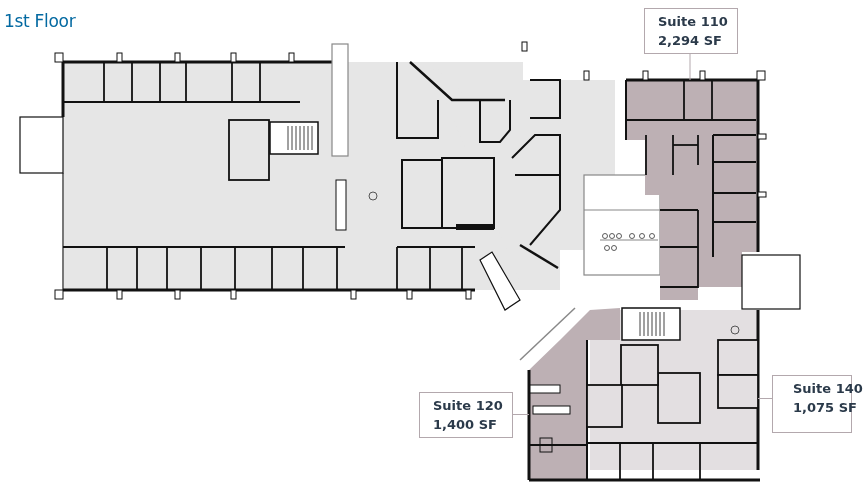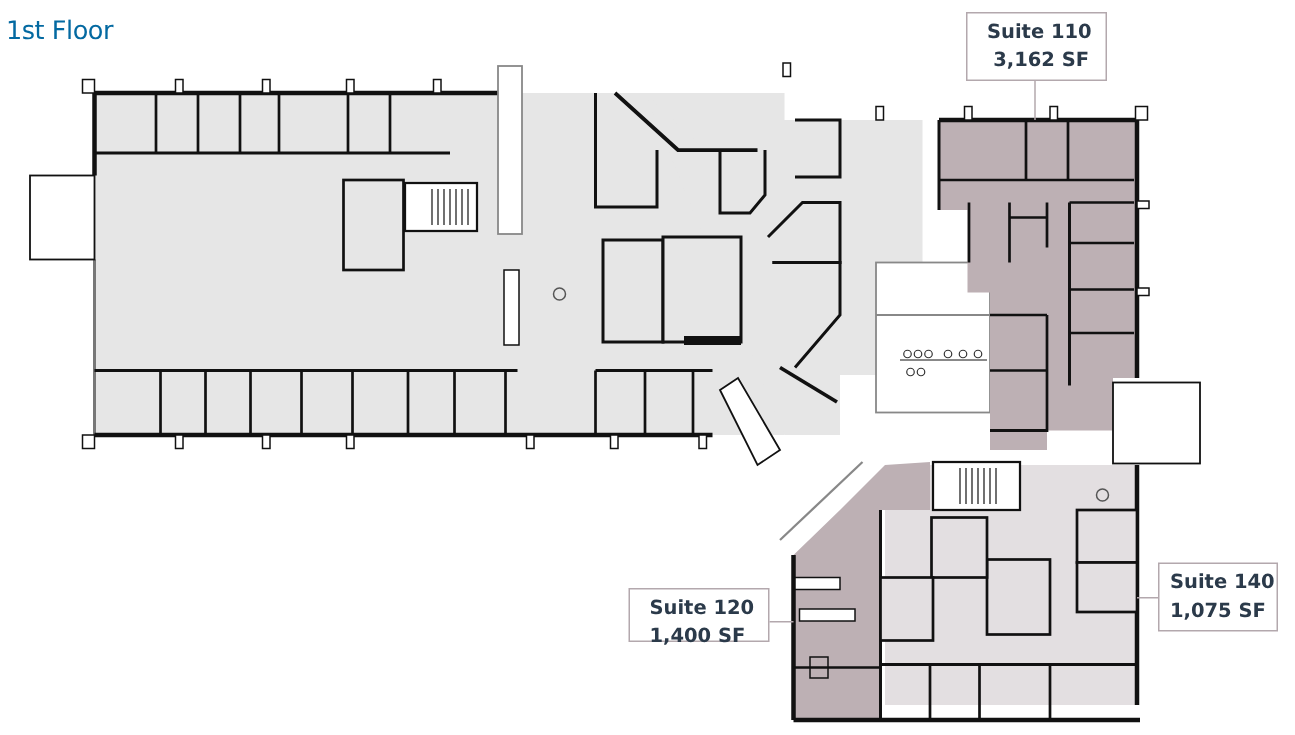--- a/index.html
+++ b/index.html
@@ -174,28 +174,28 @@
     <rect x="584" y="71" width="5" height="9"></rect>
       <rect x="643" y="71" width="5" height="9"></rect>
       <rect x="700" y="71" width="5" height="9"></rect>
       <rect x="757" y="71" width="8" height="9"></rect>
     <rect x="758" y="134" width="8" height="5"></rect>
       <rect x="758" y="192" width="8" height="5"></rect>
     <rect x="522" y="42" width="5" height="9"></rect>
   </g>
 </svg>
 
-<div class="callout" style="left:644px; top:8px; width:94px; height:46px;text-align:right;">
+<div class="callout" style="left:644px; top:8px; width:94px; height:46px;">
   <span>Suite 110</span>
-  <span>3,162 SF</span>
+  <span>2,294 SF</span>
 </div>
 
-<div class="callout" style="left:419px; top:392px; width:94px; height:36px;">
+<div class="callout" style="left:419px; top:392px; width:94px; height:46px;">
   <span>Suite 120</span>
   <span>1,400 SF</span>
 </div>
 <div style="position:absolute; left:513px; top:414px; width:16px; height:1px; background:#b3a8ad;"></div>
 
-<div class="callout" style="left:772px; top:375px; width:80px; height:46px; padding-left:7px;">
+<div class="callout" style="left:772px; top:375px; width:80px; height:58px; padding-left:20px;">
   <span>Suite 140</span>
   <span>1,075 SF</span>
 </div>
 <div style="position:absolute; left:758px; top:398px; width:14px; height:1px; background:#b3a8ad;"></div>
 
 </body></html>

